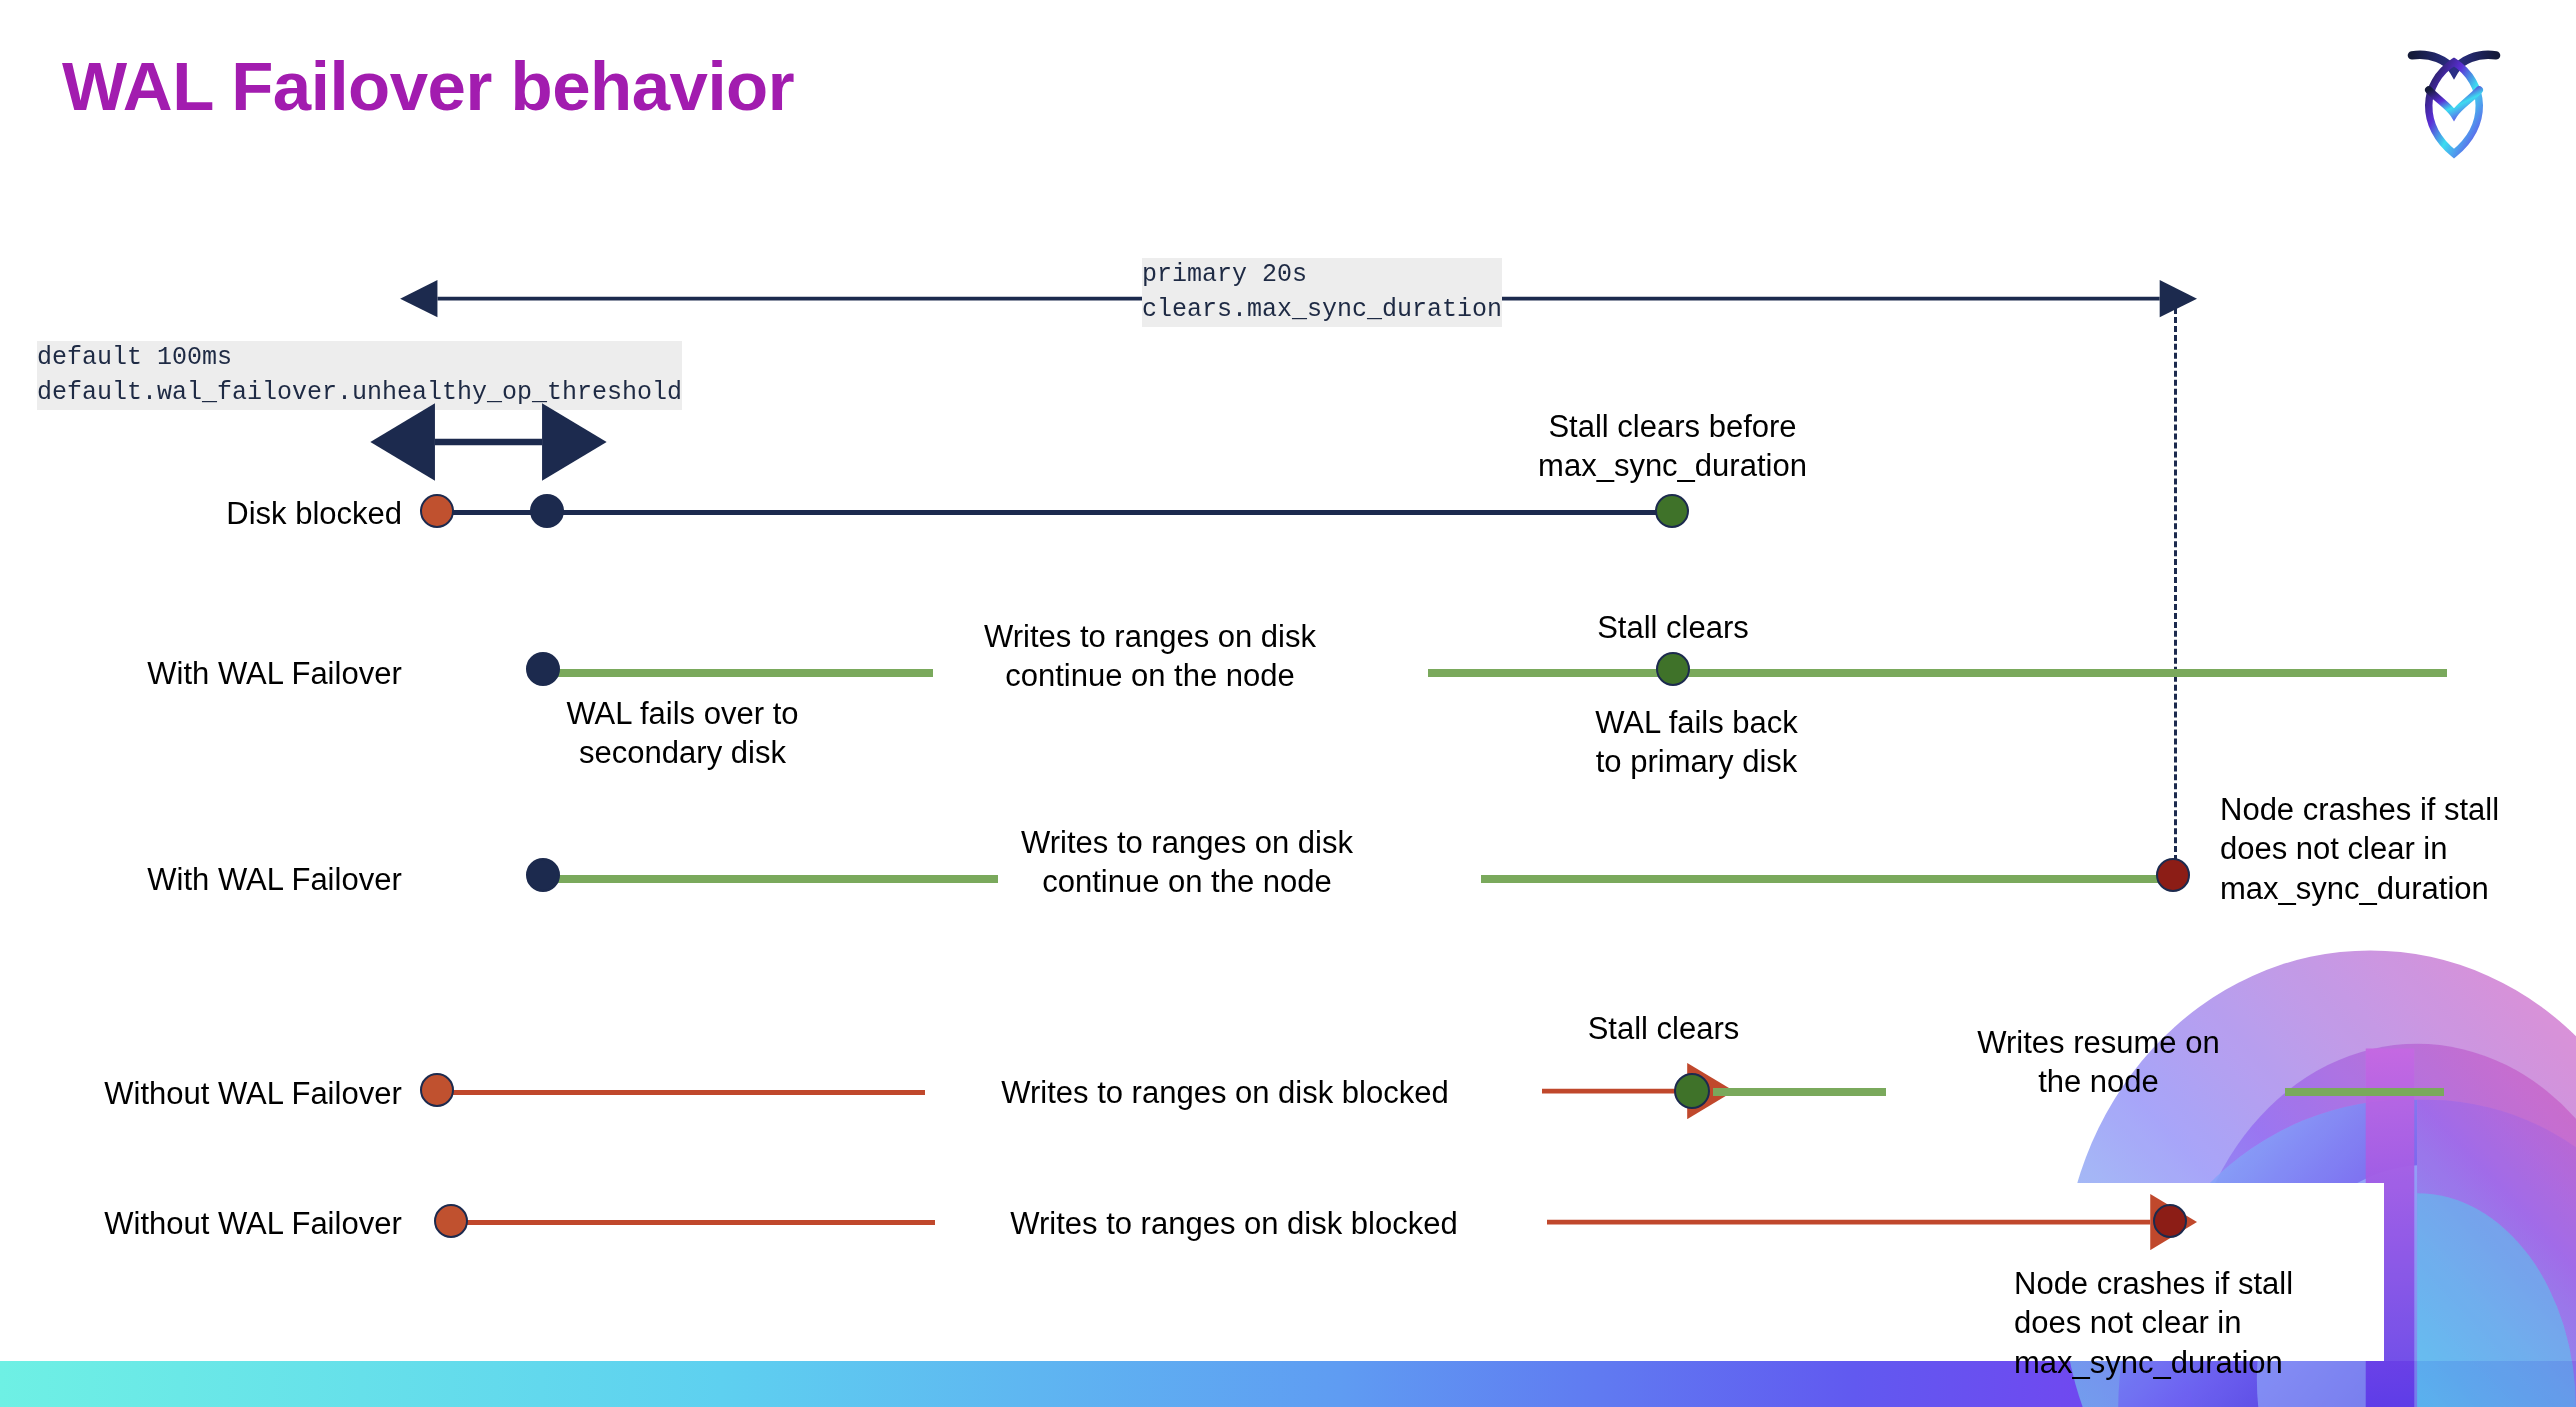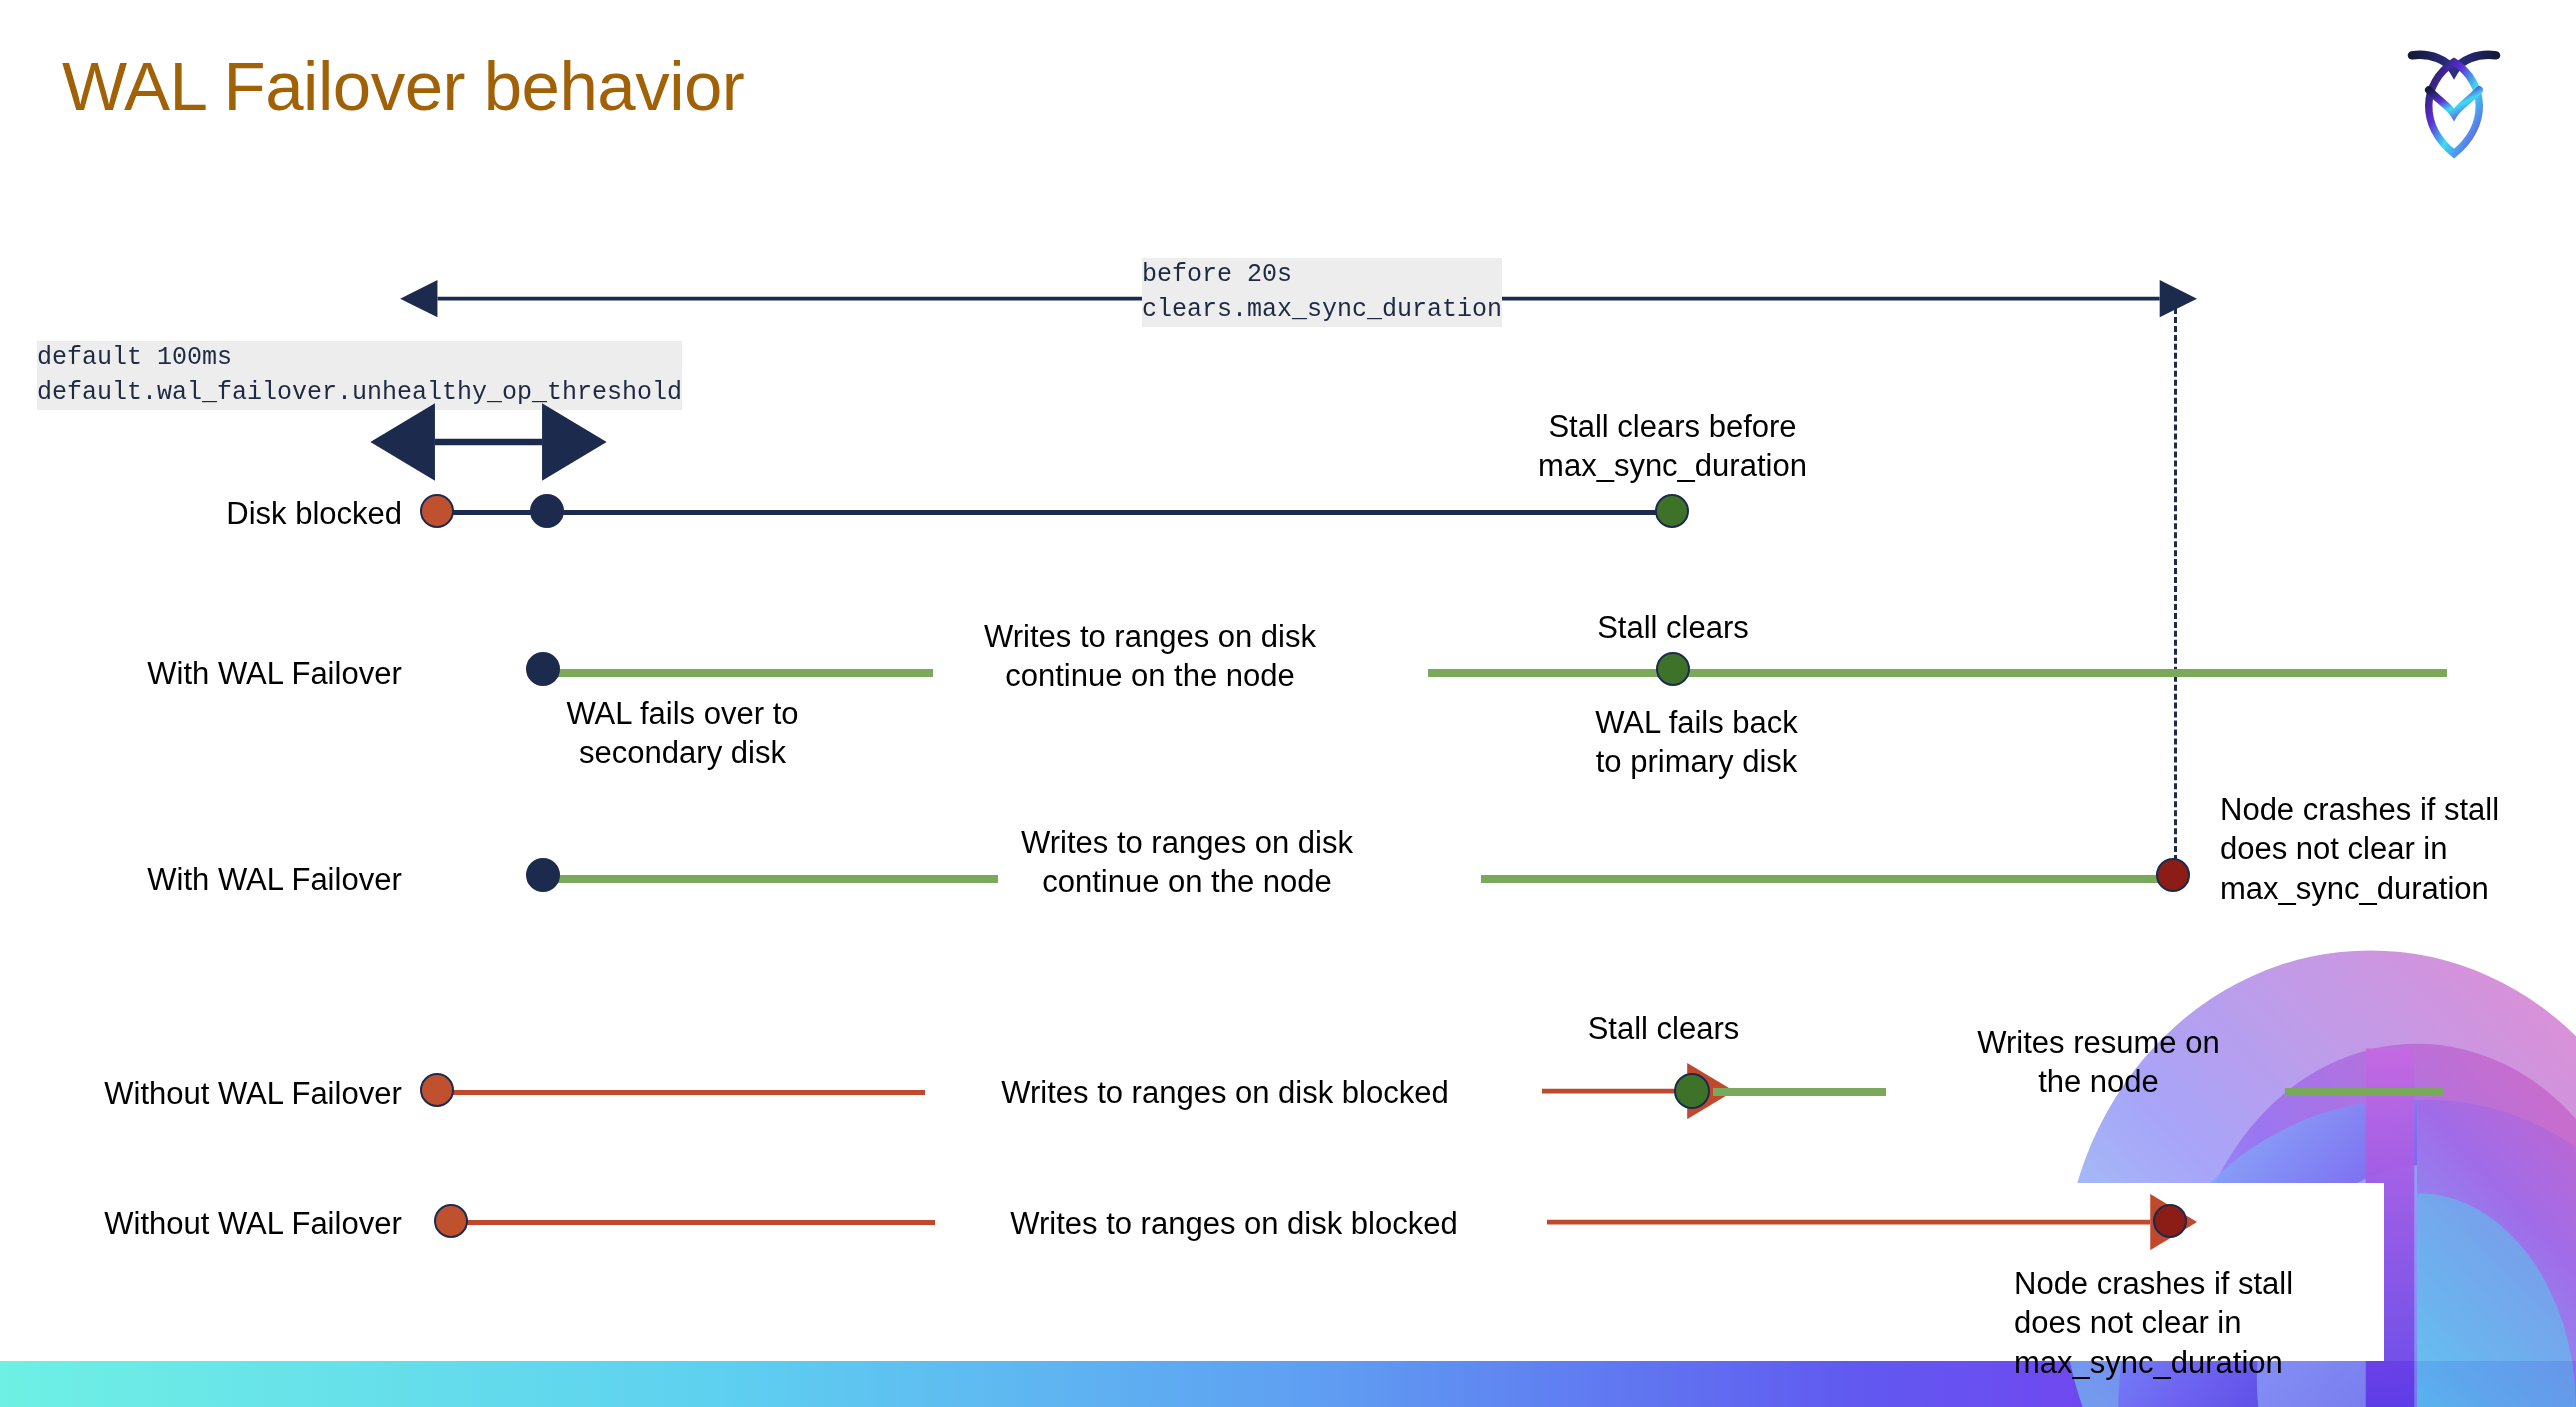--- a/index.html
+++ b/index.html
@@ -18,21 +18,21 @@
     position:absolute;left:0;bottom:0;width:100%;height:47px;
     background:linear-gradient(90deg,#6ef0e4 0%,#5ed0f0 28%,#5f9cf2 52%,#6159f0 72%,#7b3bf0 88%,#8b2bd8 100%);
   }
   .deco-mask{
     position:absolute;left:1963px;bottom:47px;width:421px;height:178px;background:#fff;
   }
 
   
   .title{
     position:absolute;left:62px;top:47px;
-    font-size:69px;font-weight:normal;color:#a16207;letter-spacing:-0.5px;
+    font-size:69px;font-weight:bold;color:#a21caf;letter-spacing:-0.5px;
     white-space:nowrap;
   }
 
   
   .logo{position:absolute;left:2393px;top:32px;width:122px;height:131px;}
 
   
   .code{
     position:absolute;
     font-family:"Liberation Mono", monospace;
@@ -141,21 +141,21 @@
         <path d="M10,1 L10,11 L0,6 Z" fill="#1c2a4e"></path>
       </marker>
       <marker id="mR" markerWidth="12" markerHeight="12" refX="2" refY="6" orient="auto">
         <path d="M2,1 L2,11 L12,6 Z" fill="#1c2a4e"></path>
       </marker>
     </defs>
     <line x1="16" y1="20" x2="1862" y2="20" stroke="#1c2a4e" stroke-width="4" marker-start="url(#mL)" marker-end="url(#mR)"></line>
   </svg>
 
   <div class="code" style="left:1142px;top:258px;">
-    <span class="ln">before 20s</span>
+    <span class="ln">primary 20s</span>
     <span class="ln">clears.max_sync_duration</span>
   </div>
 
   <div class="code" style="left:37px;top:341px;">
     <span class="ln">default 100ms</span>
     <span class="ln">default.wal_failover.unhealthy_op_threshold</span>
   </div>
 
   <svg class="arrow" style="left:421px;top:430px;width:159px;height:24px;" viewBox="0 0 170 26" width="159" height="24">
     <defs>

